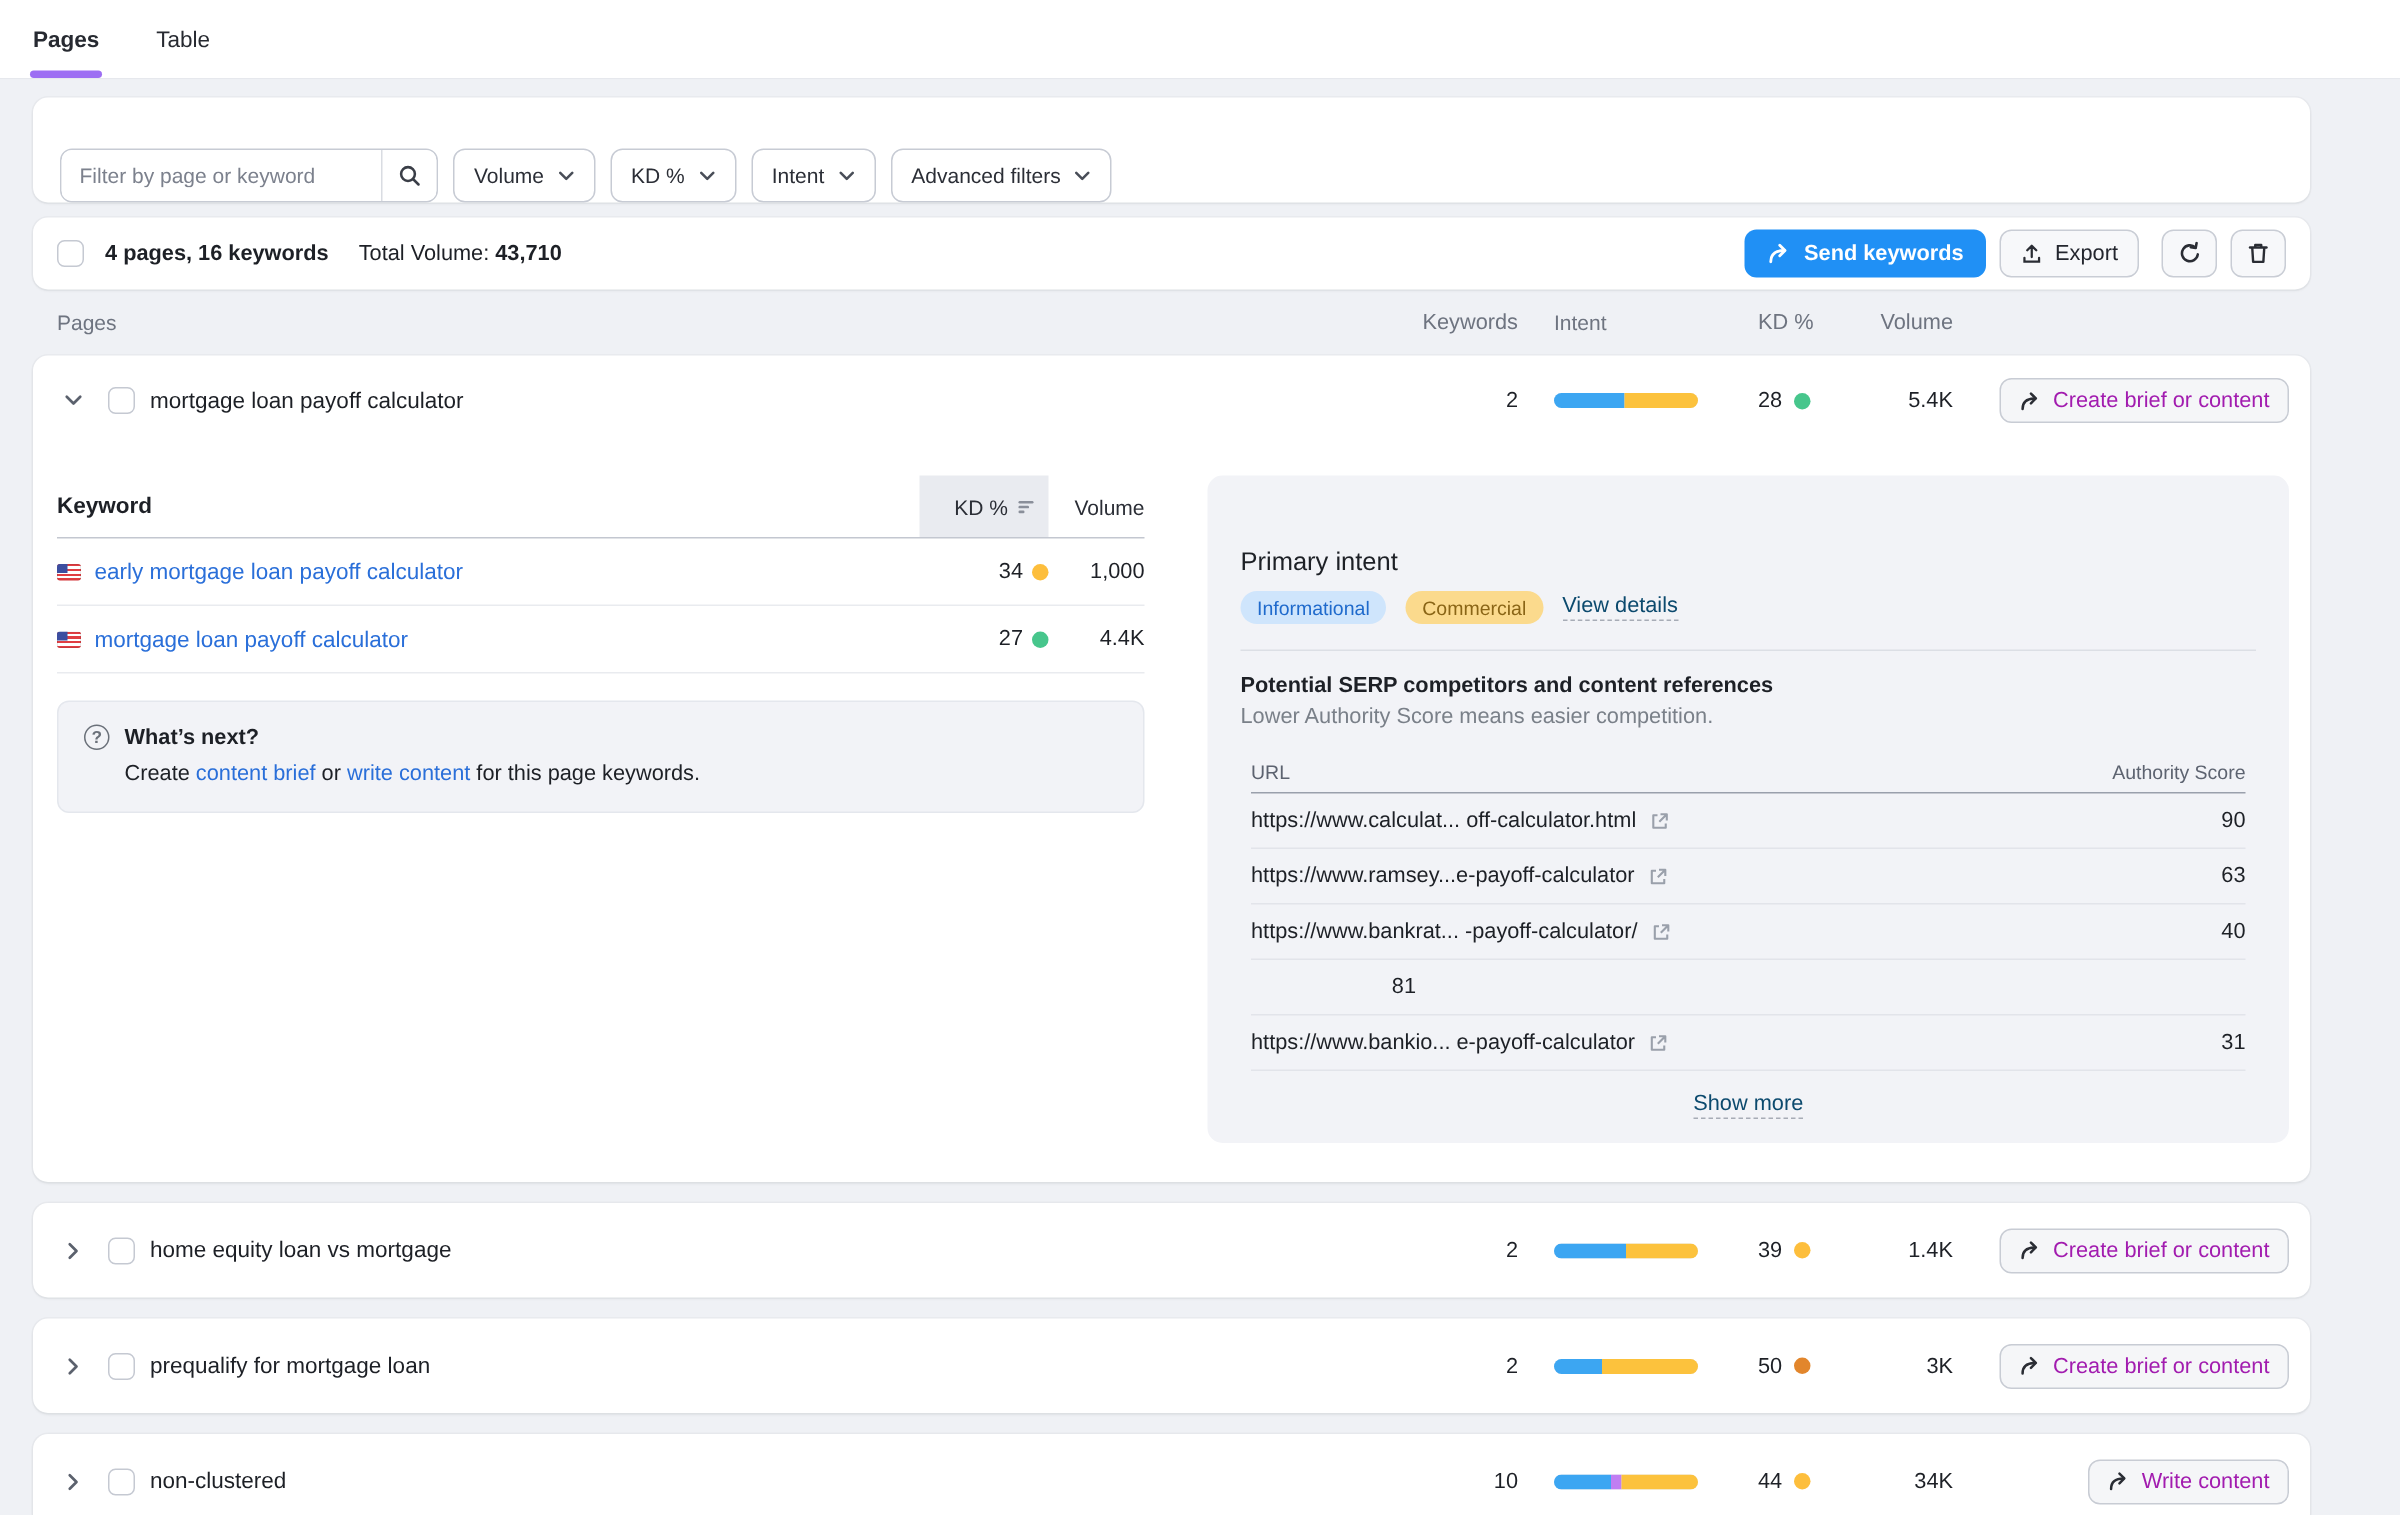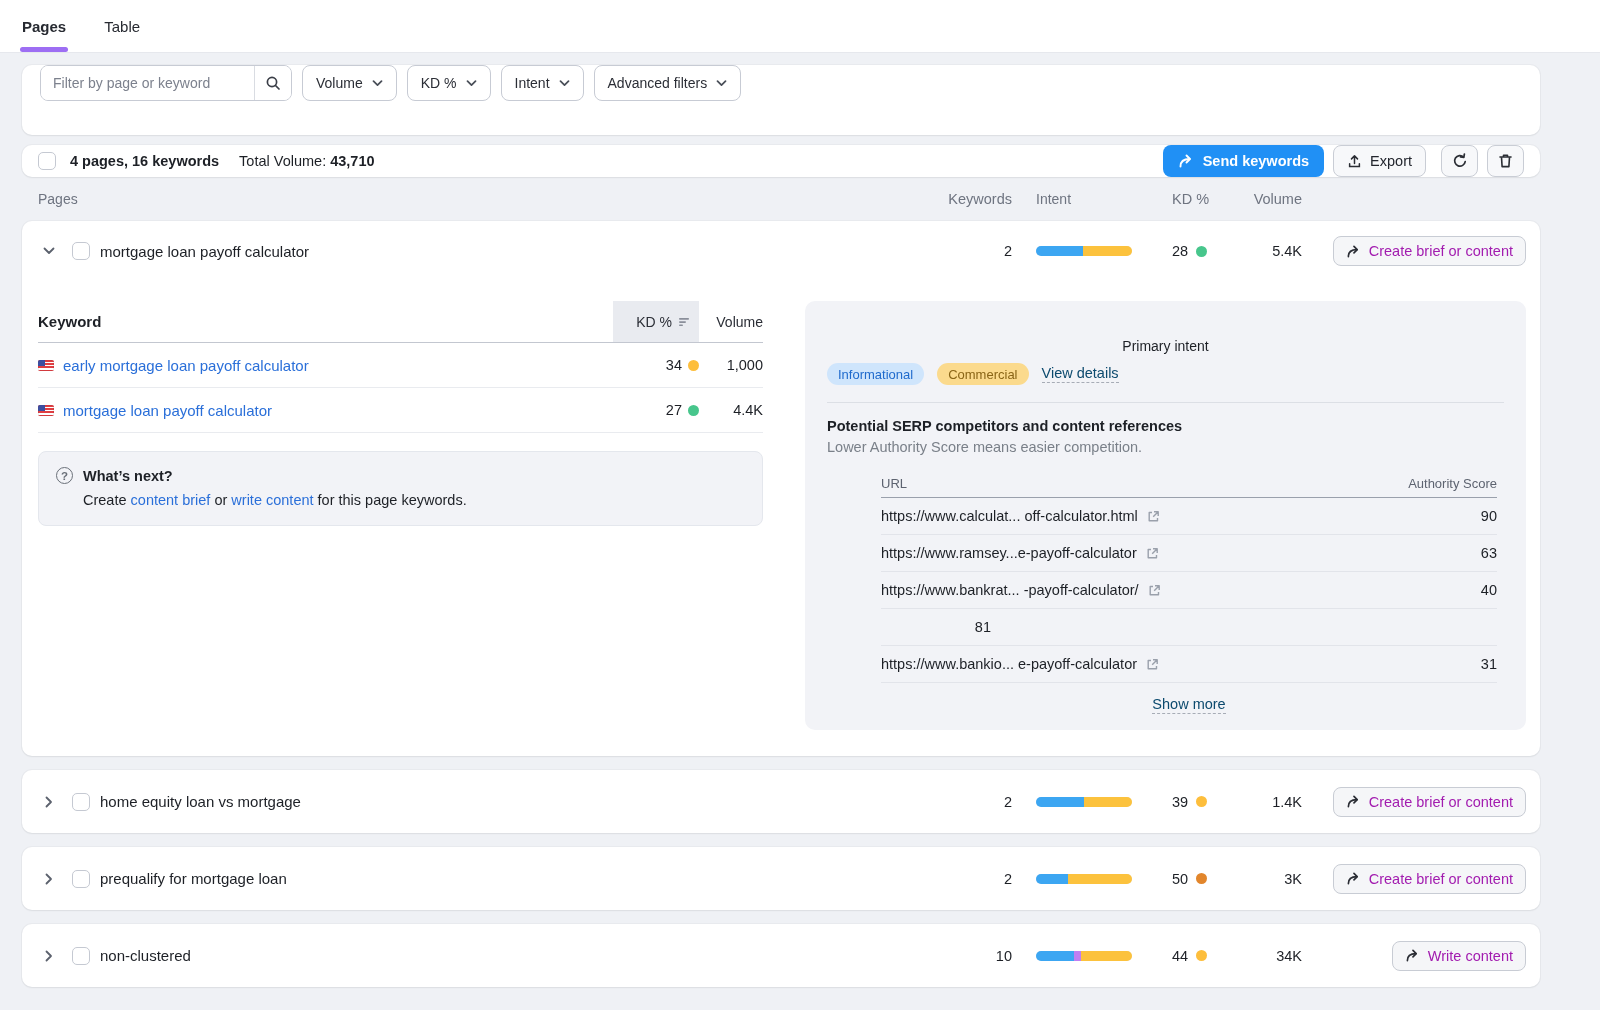--- a/index.html
+++ b/index.html
@@ -9,29 +9,29 @@
   
   .topbar { height:53px; background:#fff; border-bottom:1px solid #e6e8ed; display:flex; align-items:flex-end; padding:0 22px; gap:38px; }
   .tab { font-size:15px; color:#272a31; height:100%; display:flex; align-items:center; position:relative; cursor:pointer; }
   .tab.active { font-weight:700; }
   .tab.active::after { content:""; position:absolute; left:-2px; right:-2px; bottom:0; height:5px; border-radius:4px; background:var(--accent-purple); }
 
   .content { margin:0 22px; width:1518px; }
   .card { background:#fff; border-radius:10px; box-shadow:0 1px 2px rgba(25,28,33,.06), 0 0 0 1px rgba(25,28,33,.03); }
 
   
-  .filter-card { margin-top:12px; height:70px; display:flex; align-items:flex-start; padding:0 18px; gap:10px; }
+  .filter-card { margin-top:12px; height:70px; display:flex; align-items:flex-end; padding:0 18px; gap:10px; }
   .search-box { display:flex; height:36px; width:252px; border:1px solid #c7cbd4; border-radius:8px; background:#fff; overflow:hidden; }
   .search-box input { flex:1; border:0; outline:0; padding:0 12px; font-size:14px; color:#23262e; font-family:inherit; }
   .search-box input::placeholder { color:#7c818d; }
   .search-btn { width:37px; background:#fff; border:0; border-left:1px solid #d9dce2; display:flex; align-items:center; justify-content:center; cursor:pointer; }
   .dropdown { height:36px; border:1px solid #c7cbd4; border-radius:8px; background:#fff; display:flex; align-items:center; gap:9px; padding:0 13px; font-size:14px; color:#2b2e36; cursor:pointer; }
 
   
-  .toolbar-card { margin-top:10px; height:32px; display:flex; align-items:center; padding:0 16px; }
+  .toolbar-card { margin-top:10px; height:48px; display:flex; align-items:center; padding:0 16px; }
   .checkbox { width:18px; height:18px; border:1.5px solid #c5c9d2; border-radius:5px; background:#fff; flex:none; cursor:pointer; }
   .sel-summary { margin-left:14px; font-weight:700; font-size:14.5px; }
   .total-vol { margin-left:20px; font-size:14.5px; }
   .total-vol b { margin-left:4px; }
   .toolbar-right { margin-left:auto; display:flex; gap:9px; align-items:center; }
   .btn-primary { height:32px; background:var(--primary-blue); color:#fff; border:none; border-radius:8px; font-weight:700; font-size:14.5px; display:flex; gap:9px; align-items:center; padding:0 15px; cursor:pointer; font-family:inherit; }
   .btn-secondary, .btn-icon { height:32px; background:#f7f8fa; border:1px solid #c9cdd5; border-radius:8px; display:flex; gap:8px; align-items:center; padding:0 13px; font-size:14.5px; color:#23262e; cursor:pointer; font-family:inherit; }
   .btn-icon { width:37px; justify-content:center; padding:0; }
   .btn-icon.gap { margin-left:6px; }
 
@@ -74,30 +74,30 @@
 
   .whats-next { margin-top:18px; background:#f2f3f7; border:1px solid #e4e7ed; border-radius:8px; padding:15px 17px 17px; }
   .wn-head { display:flex; gap:10px; align-items:center; font-weight:700; font-size:14.5px; }
   .q-icon { width:17px; height:17px; border:1.5px solid #6a7079; border-radius:50%; color:#6a7079; font-size:11.5px; font-weight:700; display:flex; align-items:center; justify-content:center; flex:none; }
   .q-icon::after { content:"?"; }
   .wn-body { margin:8px 0 0 27px; font-size:14.5px; }
   .inline-link { color:var(--link-blue); cursor:pointer; }
 
   .summary-panel { flex:1; background:#f2f3f7; border-radius:10px; padding:20px 22px 18px; align-self:flex-start; }
   .panel-title { font-weight:700; font-size:15px; }
-  .pi-label { margin-top:17px; font-size:14px;text-align:center; }
+  .pi-label { margin-top:28px; font-size:17px; }
   .badges { display:flex; gap:13px; align-items:center; margin-top:9px; }
   .badge { height:22px; border-radius:11px; padding:11px 11px; font-size:13px; display:flex; align-items:center; }
   .badge-informational { background:#cfe5fc; color:#1f6acc; }
   .badge-commercial { background:#fbda8d; color:#8a6516; }
   .dashed-link { color:#0c4a6e; border-bottom:1px dashed #a7acb6; font-size:14.5px; cursor:pointer; padding-bottom:1px; }
   .divider { height:1px; background:#dcdfe5; margin:17px 0 15px; }
   .comp-title { font-weight:700; font-size:14.5px; }
   .comp-sub { color:#7a8089; margin-top:5px; font-size:14.5px; }
-  .url-table { margin-top:15px; padding:0 7px;margin-left:47px; }
+  .url-table { margin-top:15px; padding:0 7px; }
   .url-header { display:flex; align-items:center; height:28px; color:#5d6370; font-size:13px; border-bottom:1px solid #9aa0ac; }
   .url-col { flex:1; }
   .score-col { width:110px; text-align:right; }
   .url-row { height:37px; display:flex; align-items:center; border-bottom:1px solid #e2e4ea; font-size:14.5px; }
   .url-cell { flex:1; display:flex; gap:9px; align-items:center; }
   .show-more-wrap { margin-top:13px; text-align:center; }
 
   svg { display:block; }
 </style>
 </head>

